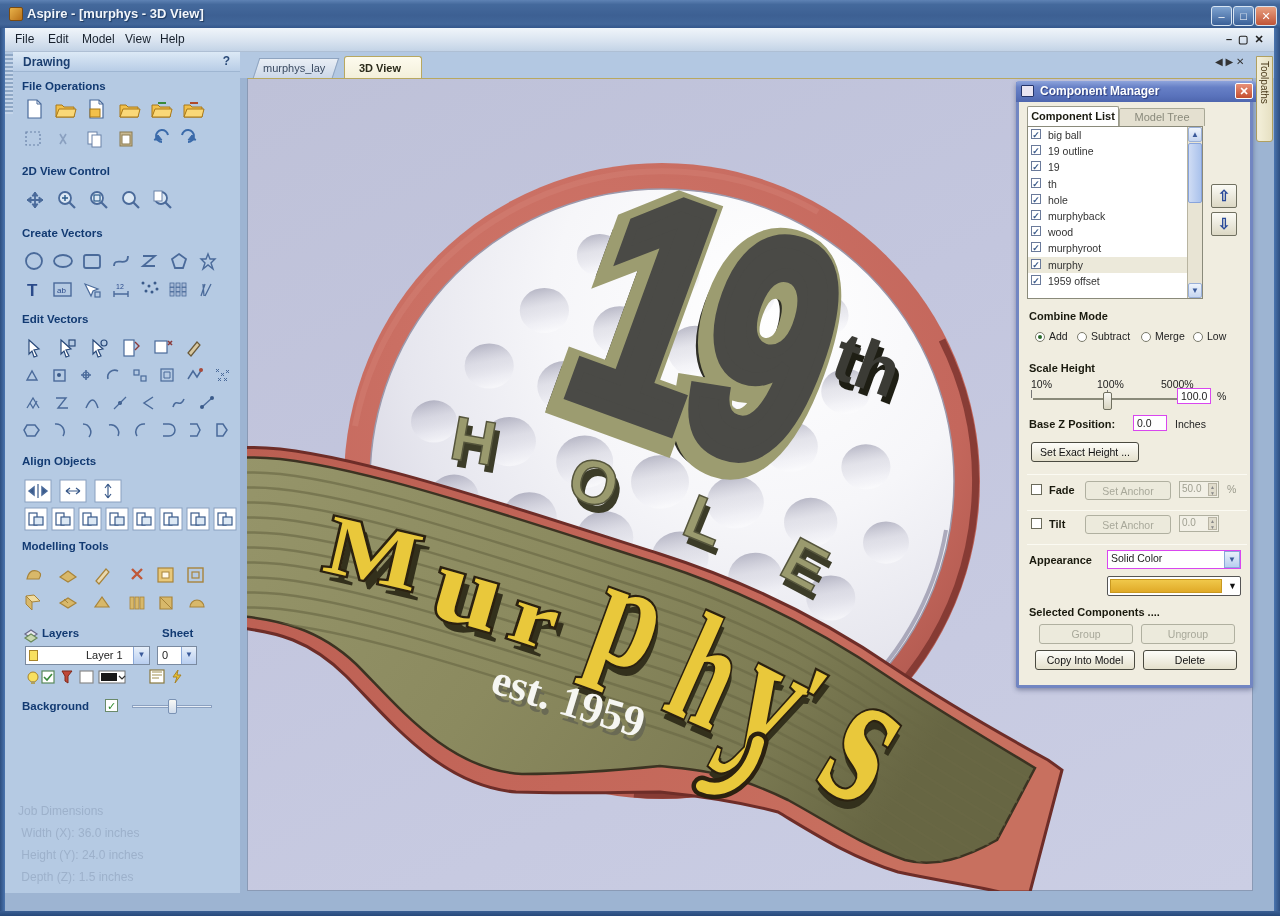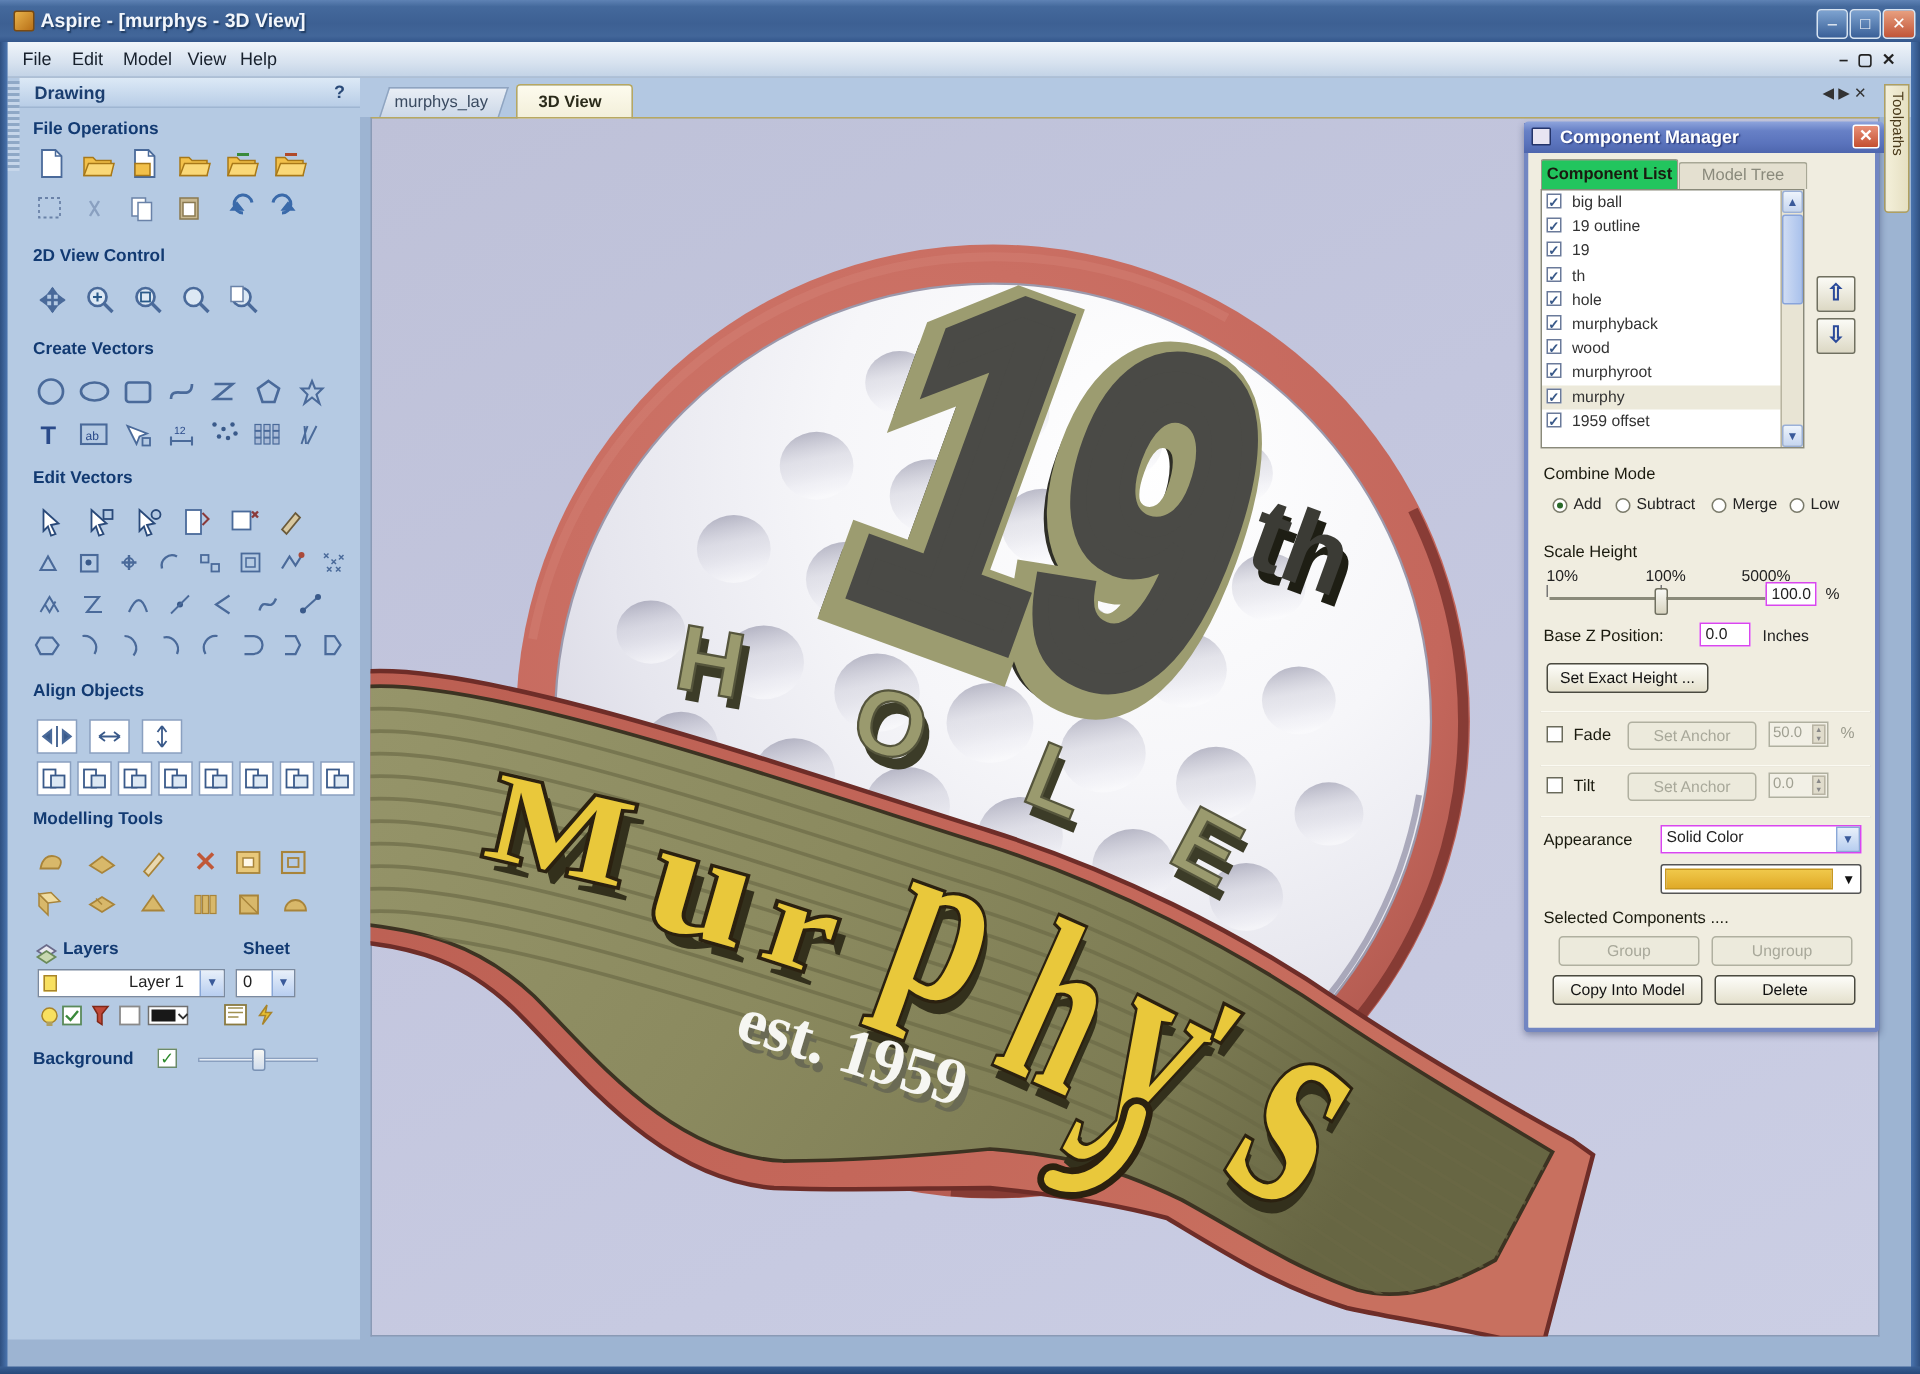--- a/index.html
+++ b/index.html
@@ -49,31 +49,31 @@
 #status span { position:absolute; left:6px; top:2px; }
 #bborder { left:0; top:911px; width:1280px; height:5px; background:linear-gradient(180deg,#3a5f94,#27497a); }
 
 
 #dlg { left:1016px; top:82px; width:237px; height:606px; background:#f0ede0; border:3px solid #7286c2; border-top:none; border-radius:0 0 3px 3px; box-shadow:0 2px 5px rgba(40,50,90,.45); }
 #dlgtitle { position:absolute; left:-3px; top:-1px; width:240px; height:21px; border-radius:3px 3px 0 0;
   background:linear-gradient(180deg,#8ea4dc 0%,#6780c6 30%,#5a73bc 70%,#4e66ae 100%); }
 #dlgtitle i { position:absolute; left:5px; top:4px; width:13px; height:12px; background:#e8e4f2; border:1px solid #24346a; border-radius:1px; }
 #dlgtitle span { position:absolute; left:24px; top:3px; color:#fff; font-size:12px; font-weight:bold; text-shadow:1px 1px 1px #2a3a7a; }
 #dlgx { position:absolute; right:3px; top:2px; width:18px; height:16px; background:linear-gradient(180deg,#e89078,#c44f30); border:1px solid #fff; border-radius:2px; color:#fff; font-size:11px; font-weight:bold; text-align:center; line-height:15px; }
-.dtab1 { position:absolute; left:8px; top:24px; width:92px; height:20px; background:#22c55e; border:1px solid #9a9a8a; border-bottom:none; border-radius:2px 2px 0 0; font-size:11px; font-weight:bold; color:#1a1a10; text-align:center; line-height:19px; }
+.dtab1 { position:absolute; left:8px; top:24px; width:92px; height:20px; background:#ffffff; border:1px solid #9a9a8a; border-bottom:none; border-radius:2px 2px 0 0; font-size:11px; font-weight:bold; color:#1a1a10; text-align:center; line-height:19px; }
 .dtab2 { position:absolute; left:100px; top:26px; width:86px; height:18px; background:#e4e0d0; border:1px solid #a8a896; border-bottom:none; border-radius:2px 2px 0 0; font-size:11px; color:#8a8a7c; text-align:center; line-height:17px; }
 #dlist { position:absolute; left:8px; top:44px; width:176px; height:173px; background:#fff; border:1px solid #8a8a7a; }
 .li { position:relative; height:16.2px; font-size:10.5px; color:#333; }
 .li .cb { position:absolute; left:3px; top:2px; width:10px; height:10px; border:1px solid #6a7a9a; background:#fff; font-size:9px; line-height:10px; color:#3a5a8a; text-align:center; font-weight:bold;}
 .li span { position:absolute; left:20px; top:2px; }
 #dscroll { position:absolute; right:0; top:0; width:15px; height:171px; background:#e8e4d4; border-left:1px solid #b8b4a0; }
 .sbtn { position:absolute; left:0px; width:14px; height:15px; background:linear-gradient(180deg,#eef4fc,#c6d6f0); border:1px solid #9ab0d8; border-radius:2px; color:#3a5a9a; font-size:8px; text-align:center; line-height:14px; }
 #sthumb { position:absolute; left:0px; top:16px; width:14px; height:60px; background:linear-gradient(90deg,#cfdcf4,#aac2ec); border:1px solid #88a4dc; border-radius:2px; }
 .updown { position:absolute; left:192px; width:26px; height:24px; background:linear-gradient(180deg,#fbfbf6,#dcd8c4); border:1px solid #707060; border-radius:2px; color:#2a4a9a; font-size:15px; font-weight:bold; text-align:center; line-height:22px; }
-.dlabel { position:absolute; font-size:11px; font-weight:normal; color:#1a1a0e; }
+.dlabel { position:absolute; font-size:11px; font-weight:bold; color:#1a1a0e; }
 .dtext  { position:absolute; font-size:10.5px; color:#222; }
 .gray   { color:#9a9a8c !important; }
 .radio { position:absolute; width:10px; height:10px; border:1px solid #7a7a6a; border-radius:50%; background:#fff; }
 .radio.on::after { content:""; position:absolute; left:2px; top:2px; width:4px; height:4px; border-radius:50%; background:#2a6a2a; }
 .dbox { position:absolute; background:#fff; border:1px solid #d946ef; font-size:10.5px; color:#222; padding:1px 3px; }
 .dbtn { position:absolute; background:linear-gradient(180deg,#fdfdf9,#e4e0cc); border:1px solid #4a4a40; border-radius:3px; font-size:10.5px; color:#111; text-align:center; }
 .dbtn.dis { border:1px solid #b0b0a0; color:#a8a89a; background:#eceadc; }
 .ckb { position:absolute; width:11px; height:11px; border:1px solid #6a6a5a; background:#fff; }
 .sep { position:absolute; left:8px; width:220px; height:1px; background:#c8c4b0; border-bottom:1px solid #fbfaf2; }
 .spin { position:absolute; background:#f2f0e6; border:1px solid #b0b0a0; font-size:10px; color:#a0a092; padding:1px 2px; }
@@ -320,20 +320,21 @@
     <span style="position:absolute;right:0;top:0;width:16px;height:17px;background:linear-gradient(180deg,#e8f0fa,#b8cef0);border-left:1px solid #8aa8d8;color:#3a5a9a;font-size:8px;text-align:center;line-height:16px;">▼</span>
   </div>
   <div class="abs" style="left:157px;top:646px;width:40px;height:19px;background:#fff;border:1px solid #7a8aa0;">
     <span style="position:absolute;left:4px;top:2px;font-size:11px;color:#222;">0</span>
     <span style="position:absolute;right:0;top:0;width:15px;height:17px;background:linear-gradient(180deg,#e8f0fa,#b8cef0);border-left:1px solid #8aa8d8;color:#3a5a9a;font-size:8px;text-align:center;line-height:16px;">▼</span>
   </div>
   <div class="sect" style="top:700px;">Background</div>
   <div class="abs" style="left:105px;top:699px;width:13px;height:13px;background:#fff;border:1px solid #6a8a6a;color:#2a8a2a;font-size:11px;line-height:12px;text-align:center;">✓</div>
   <div class="abs" style="left:132px;top:705px;width:80px;height:3px;background:#e8eef6;border:1px solid #8aa0c0;"></div>
   <div class="abs" style="left:168px;top:699px;width:9px;height:15px;background:linear-gradient(180deg,#f8f8f4,#d0dcec);border:1px solid #7a92b4;border-radius:2px;"></div>
+  <div class="abs" id="jobdims">Job Dimensions<br>&nbsp;Width (X): 36.0 inches<br>&nbsp;Height (Y): 24.0 inches<br>&nbsp;Depth (Z): 1.5 inches</div>
 
   <div class="abs" id="tabbar"></div>
   <div class="abs tab1" style="">
       <span>murphys_lay</span>
     </div>
   <div class="abs tab2" style="left:344px; top:56px;">
       <span>3D View</span>
     </div>
   <div class="abs" id="tabnav">◀ ▶ ✕</div>
   <div class="abs" id="canvas"></div>

